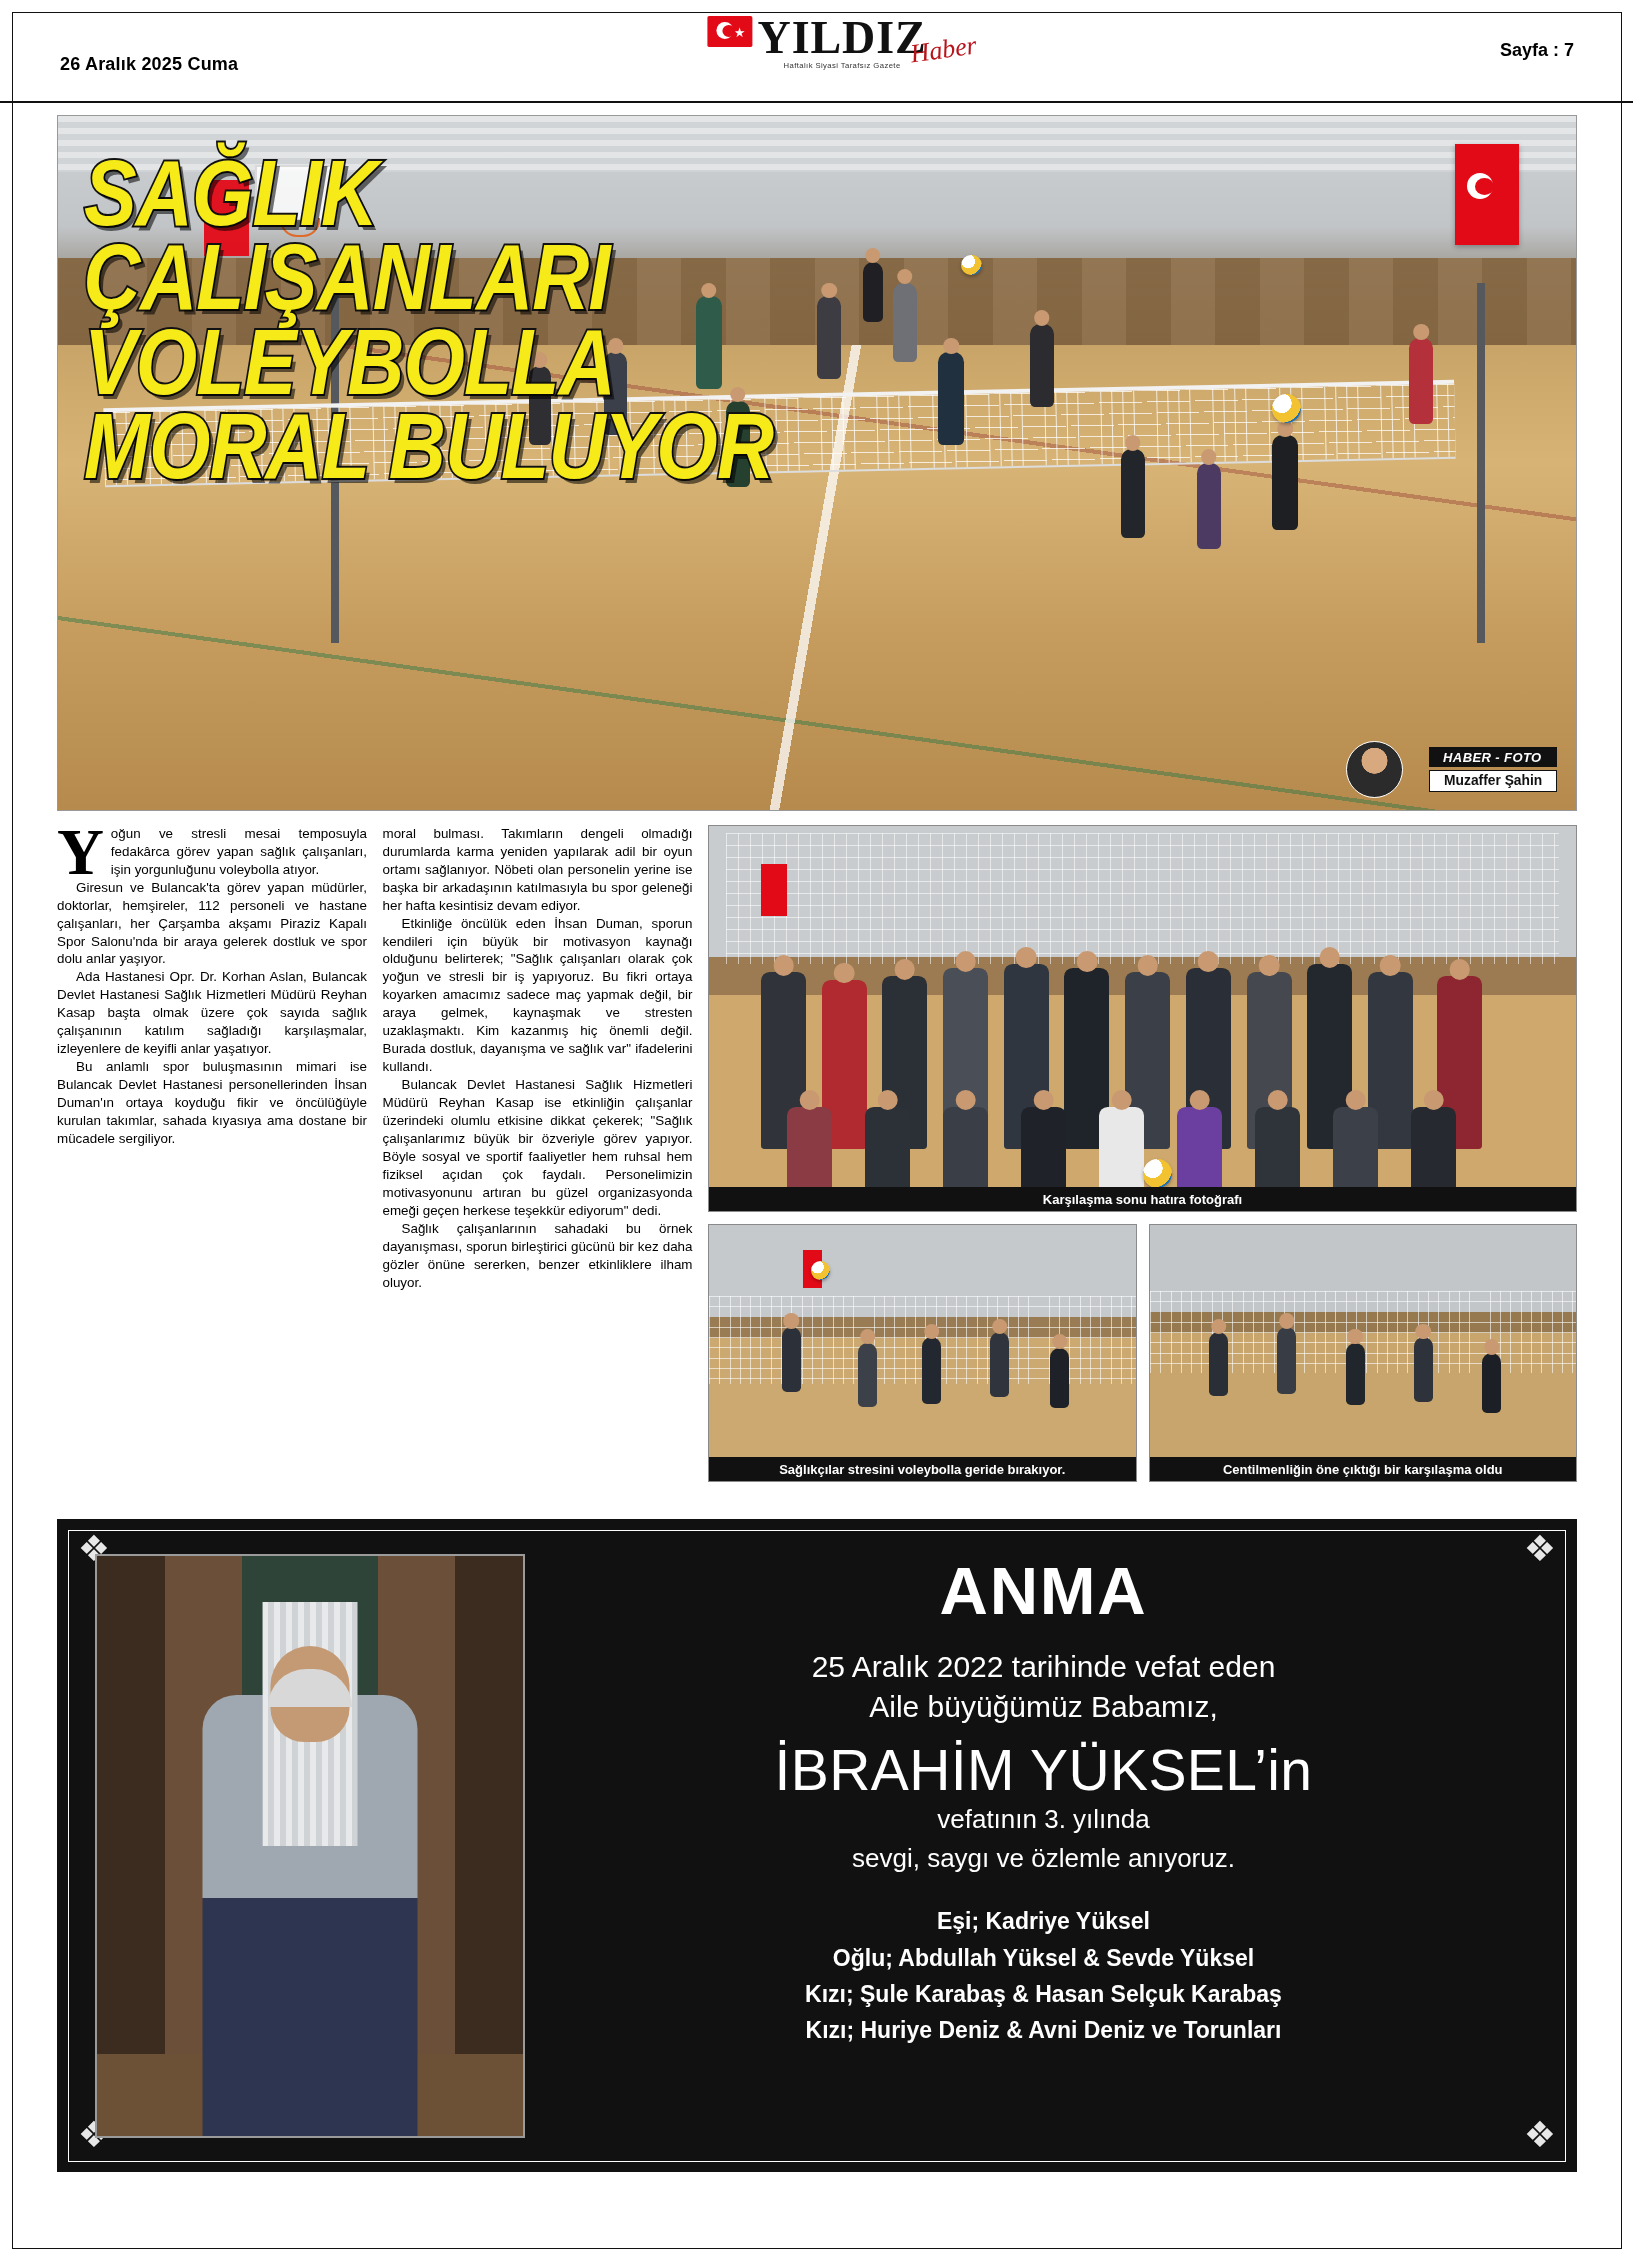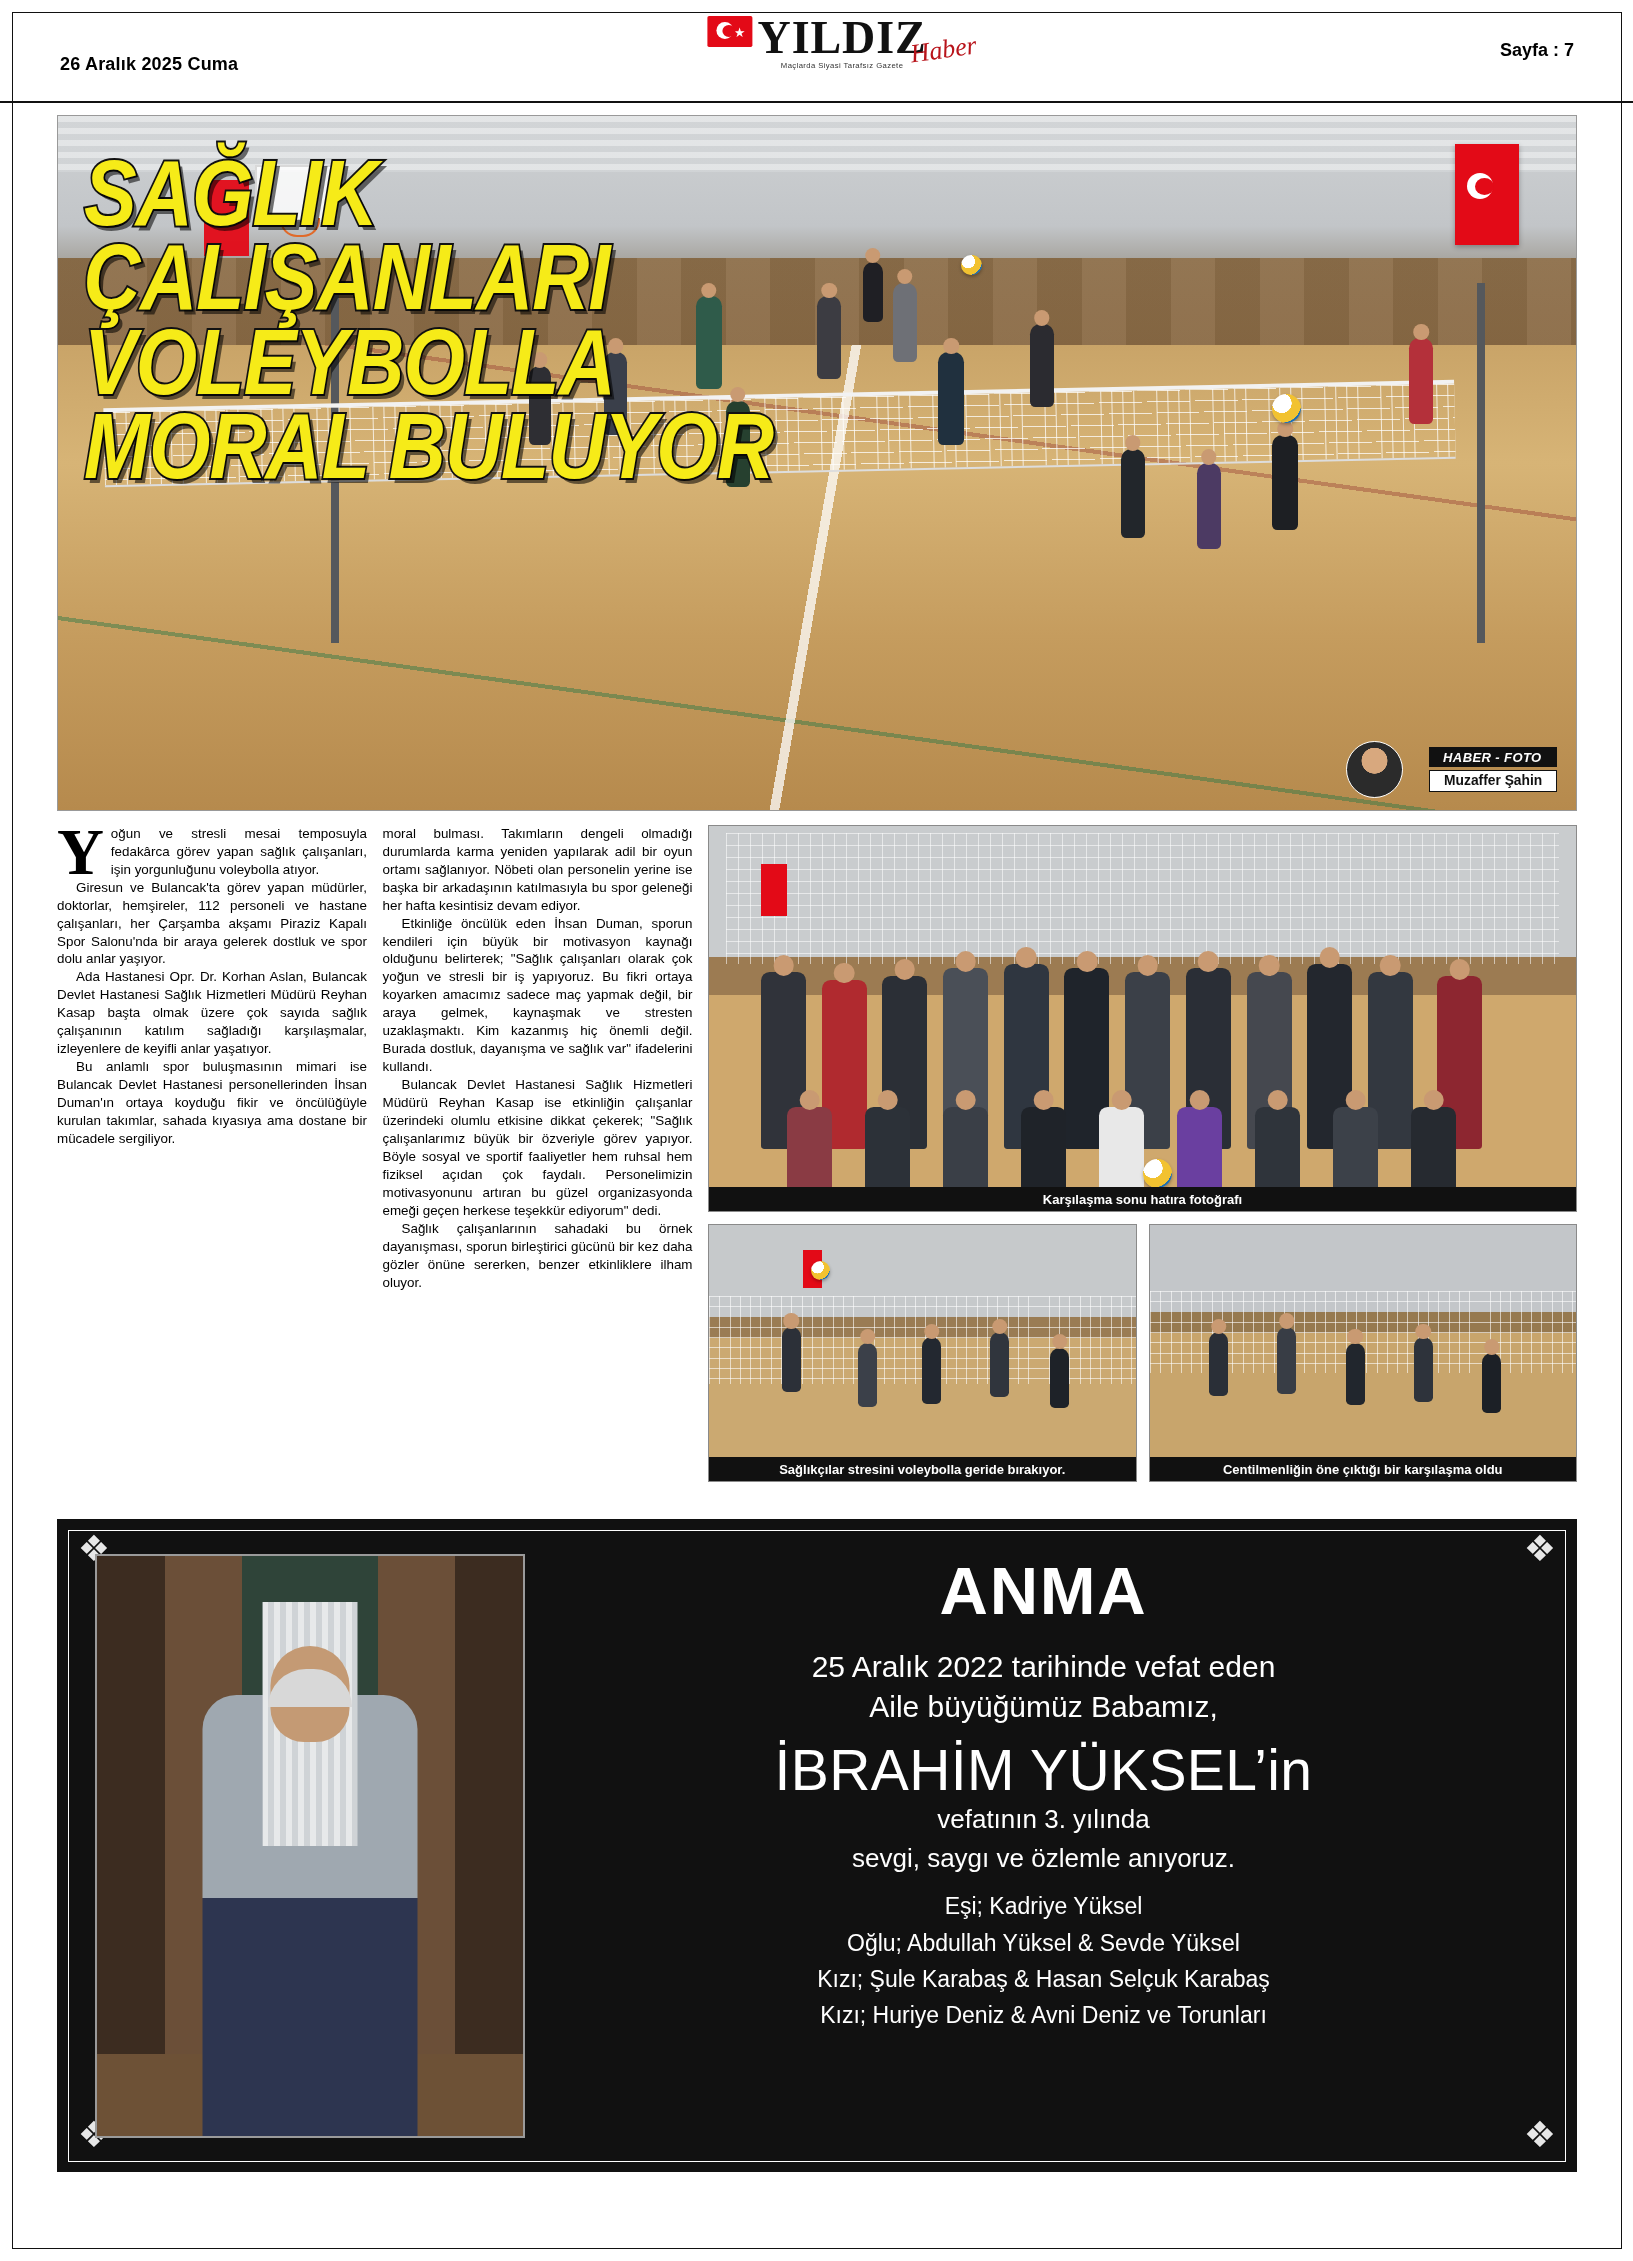--- a/index.html
+++ b/index.html
@@ -465,23 +465,23 @@
   .memorial-name {
     font-size: 57px;
     font-weight: normal;
     letter-spacing: 0.4px;
     margin: 13.8px 0 5.2px 0;
     line-height: 1;
   }
   .memorial-line2 { font-size: 26px; }
   .memorial-line3 { font-size: 26px; margin-top: 8.6px; }
   .memorial-family {
-    margin-top: 14px;
+    margin-top: 29px;
     font-size: 23px;
-    font-weight: normal;
+    font-weight: bold;
     line-height: 1.58;
   }
 
   .page-border {
     position: absolute;
     inset: 12px;
     border: 1.7px solid #111;
     pointer-events: none;
   }
 </style>
@@ -493,21 +493,21 @@
 
   <div class="masthead">
     <div class="masthead-date">26 Aralık 2025 Cuma</div>
 
     <div class="logo-wrap">
       <div class="logo-flag">
           <span class="logo-star">★</span>
         </div>
       <div class="logo-text">
         <div class="logo-main">YILDIZ</div>
-        <div class="logo-sub">Maçlarda Siyasi Tarafsız Gazete</div>
+        <div class="logo-sub">Haftalık Siyasi Tarafsız Gazete</div>
       </div>
       <div class="logo-script">Haber</div>
     </div>
 
     <div class="masthead-page">Sayfa : 7</div>
   </div>
 
   <div class="hero">
     <div class="gym"></div>
     <div class="gym-wall"></div>

